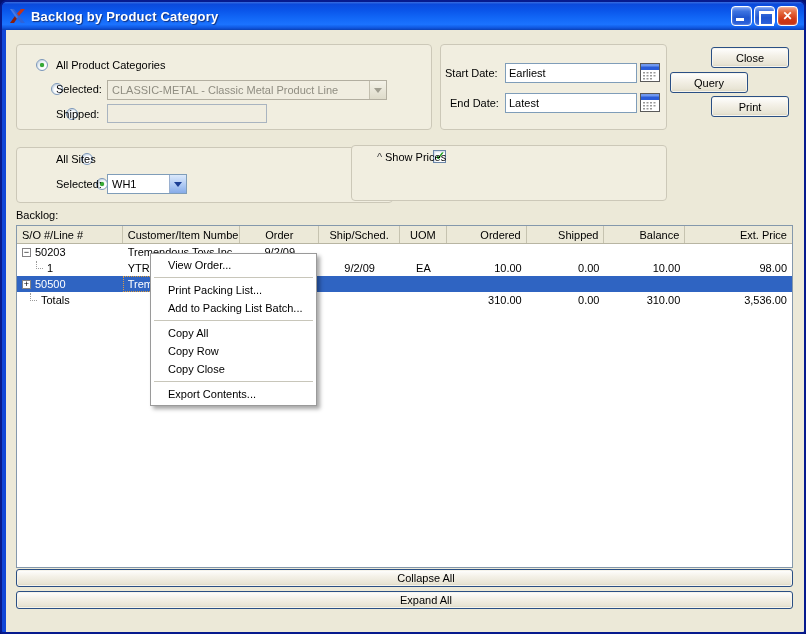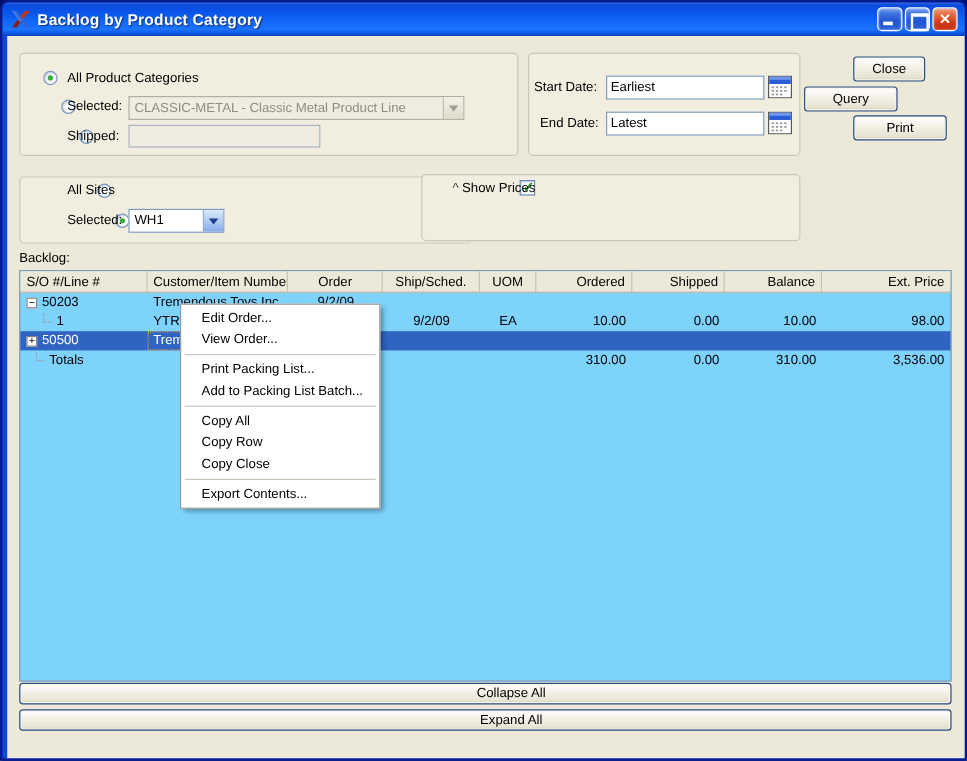--- a/index.html
+++ b/index.html
@@ -57,21 +57,21 @@
   .xpbtn { border:1px solid #2a4f84; border-radius:3px;
     background:linear-gradient(180deg,#ffffff 0%,#f4f1e8 40%,#e8e4d4 85%,#d7d2bd 100%);
     font-family:"Liberation Sans",sans-serif; font-size:11px; color:#000;
     display:flex; align-items:center; justify-content:center; cursor:pointer;
     box-shadow:inset 0 0 0 1px #f6f4ec; }
 
   
   .calbtn { cursor:pointer; display:inline-block; }
 
   
-  .grid { position:absolute; background:#7dd3fc; border:1px solid #8498ac; }
+  .grid { position:absolute; background:#ffffff; border:1px solid #8498ac; }
   .ghead { display:flex; height:18px; background:#ece9d8; border-bottom:1px solid #b8b5a2; align-items:center; }
   .ghead .hc { height:100%; display:flex; align-items:center; padding:0 5px;
                border-right:1px solid #c6c3b0; overflow:hidden; white-space:nowrap; }
   .grow { display:flex; height:16px; align-items:center; }
   .grow .gc { height:100%; display:flex; align-items:center; padding:0 5px; overflow:hidden; white-space:nowrap; }
   .al { justify-content:flex-start; } .ac { justify-content:center; } .ar { justify-content:flex-end; }
   .c0{width:106px;} .c1{width:118px;} .c2{width:79px;} .c3{width:81px;} .c4{width:47px;}
   .c5{width:80px;} .c6{width:78px;} .c7{width:81px;} .c8{width:107px;}
   .grow.selected { background:#2f64c2; color:#fff; }
   .exp { width:9px; height:9px; border:1px solid #848284; background:#fff; color:#000;
@@ -169,21 +169,21 @@
             <rect x="10" y="12" width="2" height="1.5"></rect>
             <rect x="13.5" y="12" width="2" height="1.5"></rect>
           <rect x="3" y="15" width="2" height="1.5"></rect>
             <rect x="6.5" y="15" width="2" height="1.5"></rect>
             <rect x="10" y="15" width="2" height="1.5"></rect>
         </g>
       </svg>
     </span>
 
     
-    <div class="abs xpbtn" style="left:705px; top:17px; width:60px; height:21px;">
+    <div class="abs xpbtn" style="left:705px; top:17px; width:78px; height:21px;">
         <span>Close</span>
       </div>
     <div class="abs xpbtn" style="left:664px; top:42px; width:78px; height:21px;">
         <span>Query</span>
       </div>
     <div class="abs xpbtn" style="left:705px; top:66px; width:78px; height:21px;">
         <span>Print</span>
       </div>
 
     
@@ -276,21 +276,20 @@
         <span class="gc c4 ac"></span>
         <span class="gc c5 ar">310.00</span>
         <span class="gc c6 ar">0.00</span>
         <span class="gc c7 ar">310.00</span>
         <span class="gc c8 ar">3,536.00</span>
       </div>
     </div>
 
     
     <div class="menu" style="left:144px; top:223px; width:167px;">
-      <div class="mi">Edit Order...</div>
       <div class="mi">View Order...</div>
       <div class="msep"></div>
       <div class="mi">Print Packing List...</div>
       <div class="mi">Add to Packing List Batch...</div>
       <div class="msep"></div>
       <div class="mi">Copy All</div>
       <div class="mi">Copy Row</div>
       <div class="mi">Copy Close</div>
       <div class="msep"></div>
       <div class="mi">Export Contents...</div>

